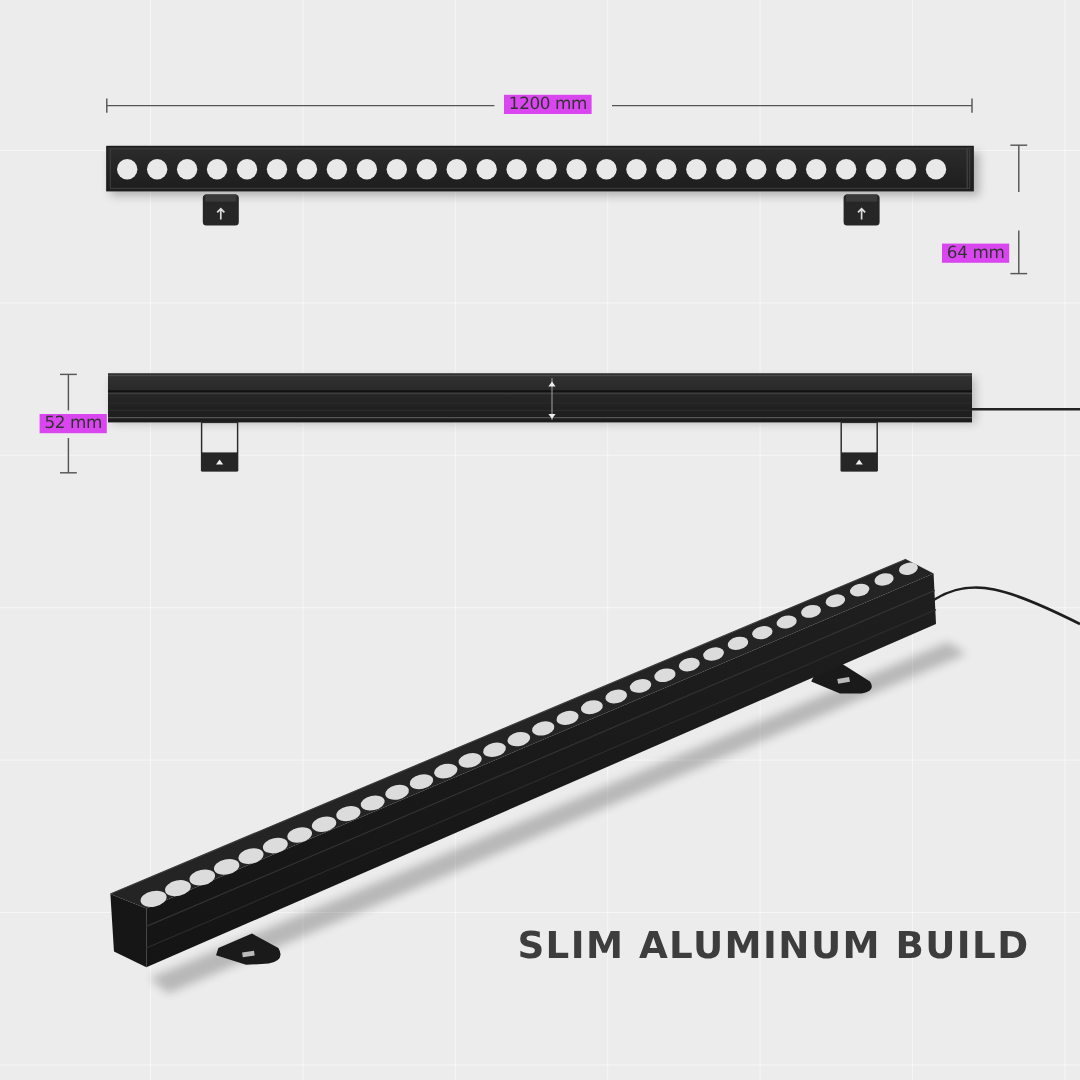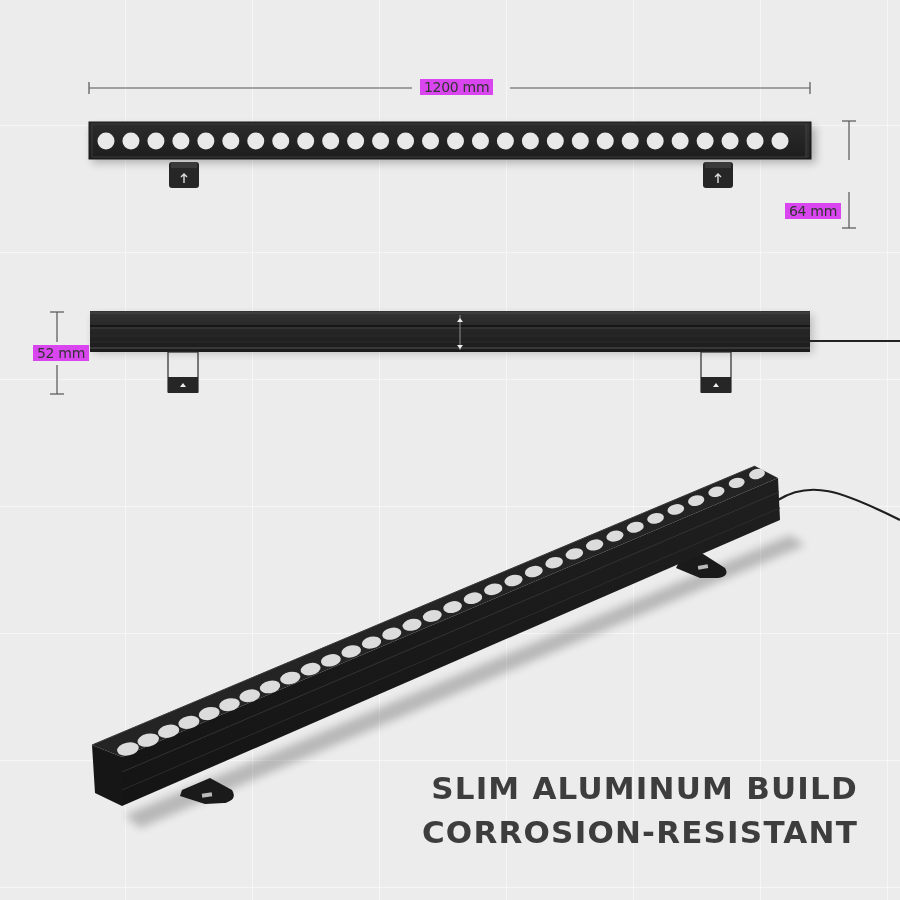--- a/index.html
+++ b/index.html
@@ -203,14 +203,13 @@
       </g>
   </g>
 </svg>
 
 <div class="dim-label" style="left:420px; top:79px;">1200 mm</div>
 <div class="dim-label" style="left:785px; top:167px;margin-top:36px;">64 mm</div>
 <div class="dim-label" style="left:33px; top:345px;">52 mm</div>
 
 <div class="feature-list">
   <div class="feature-line">SLIM ALUMINUM BUILD</div>
-  <div class="feature-line">CORROSION-RESISTANT</div>
 </div>
 
 </body></html>

